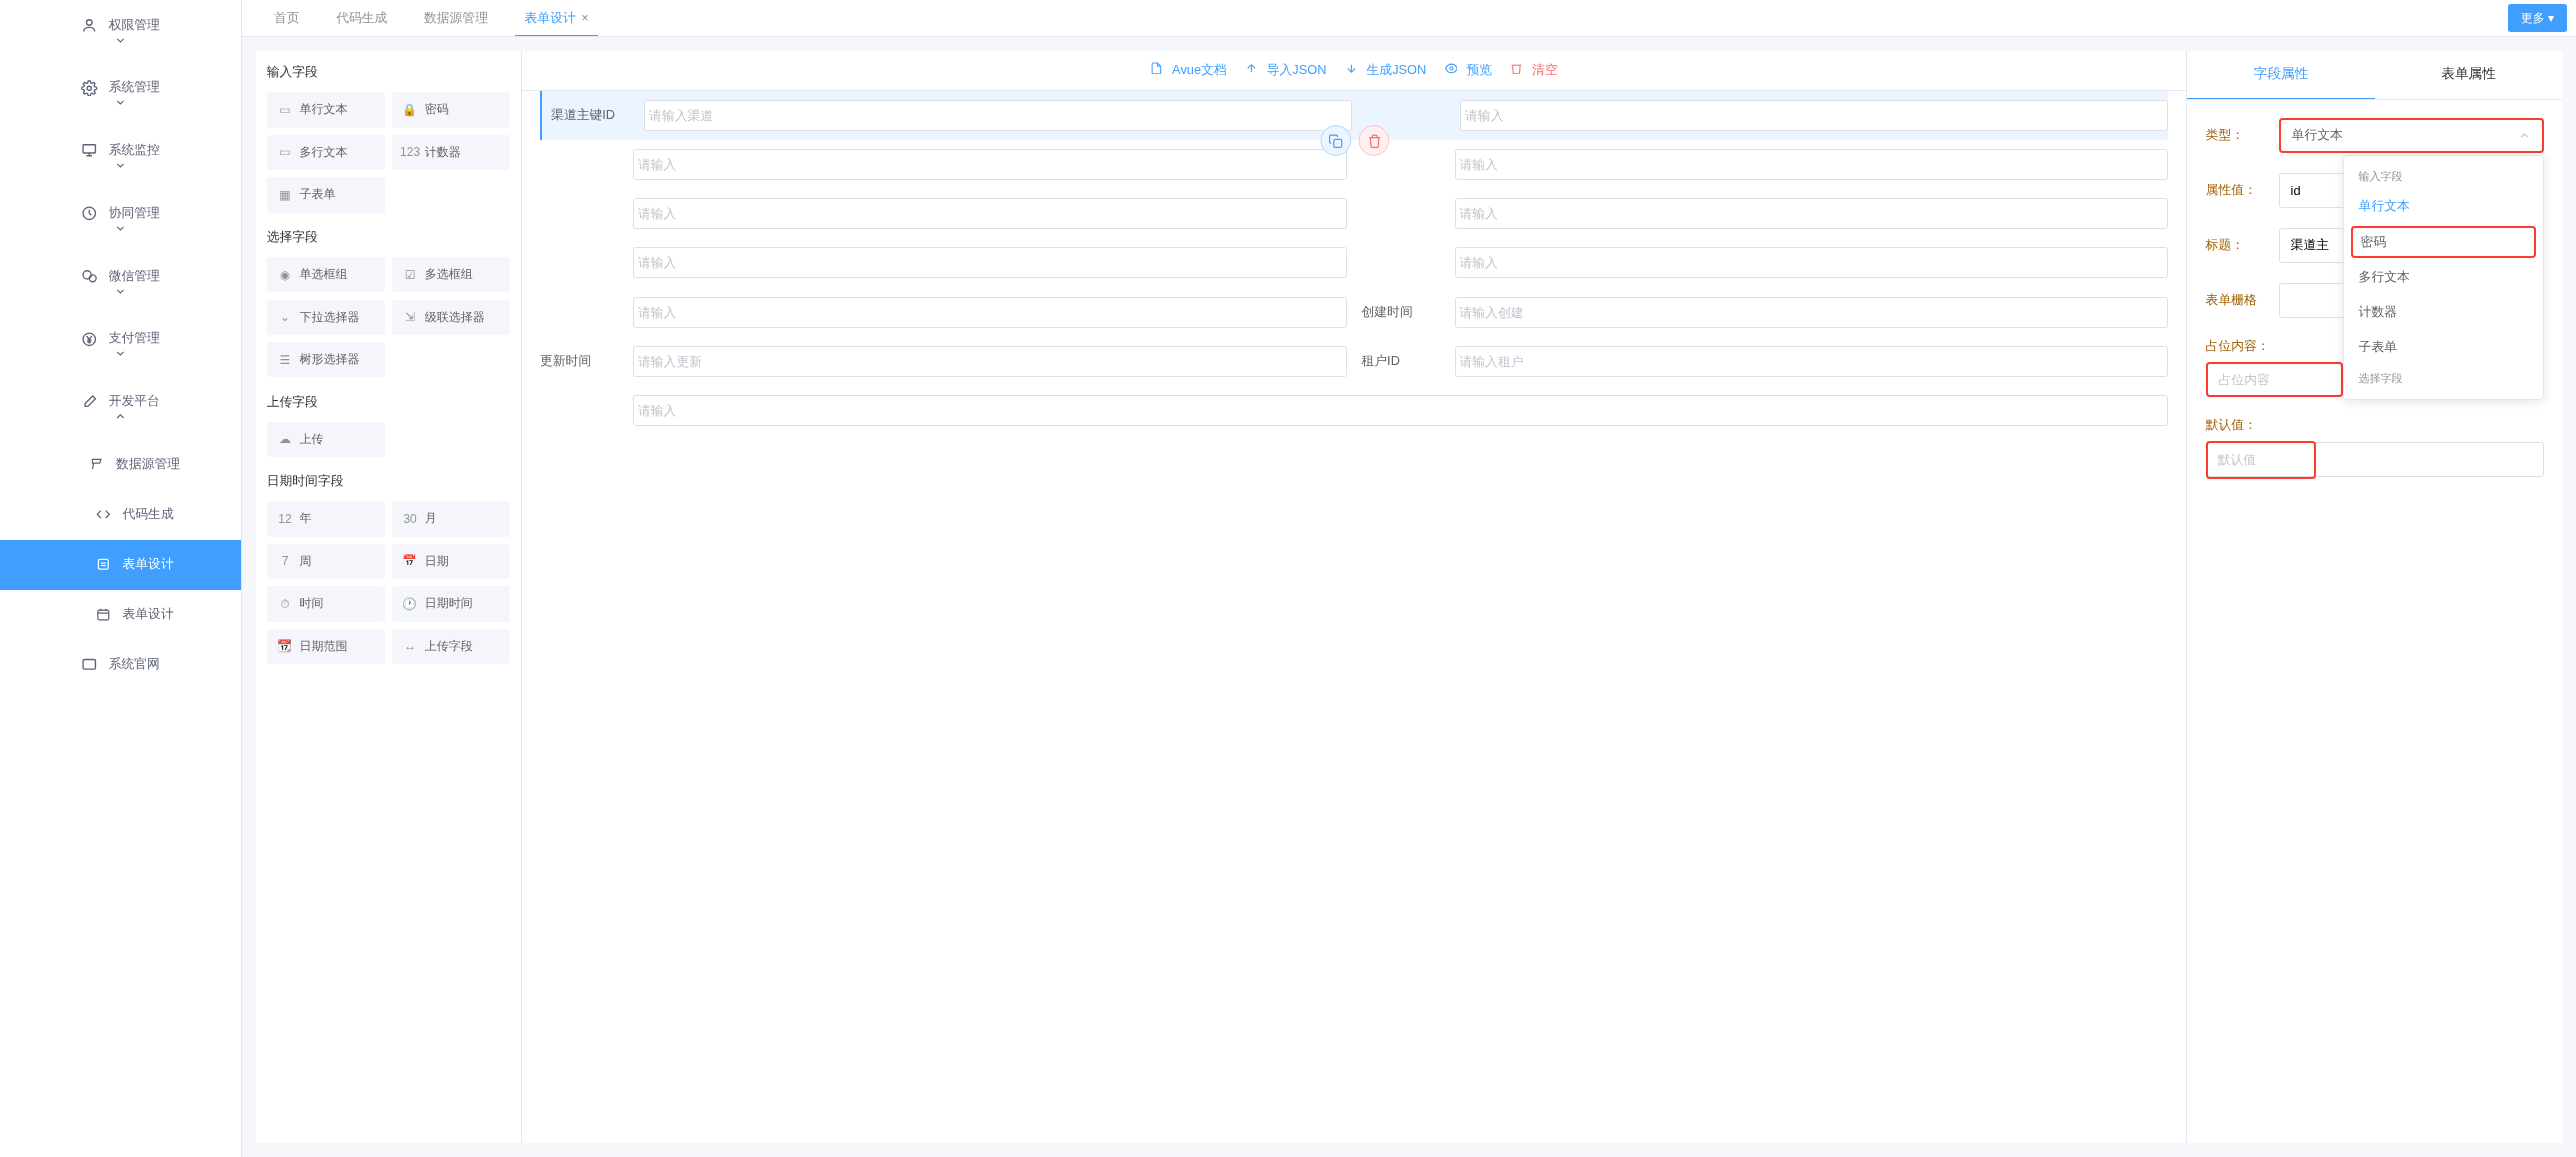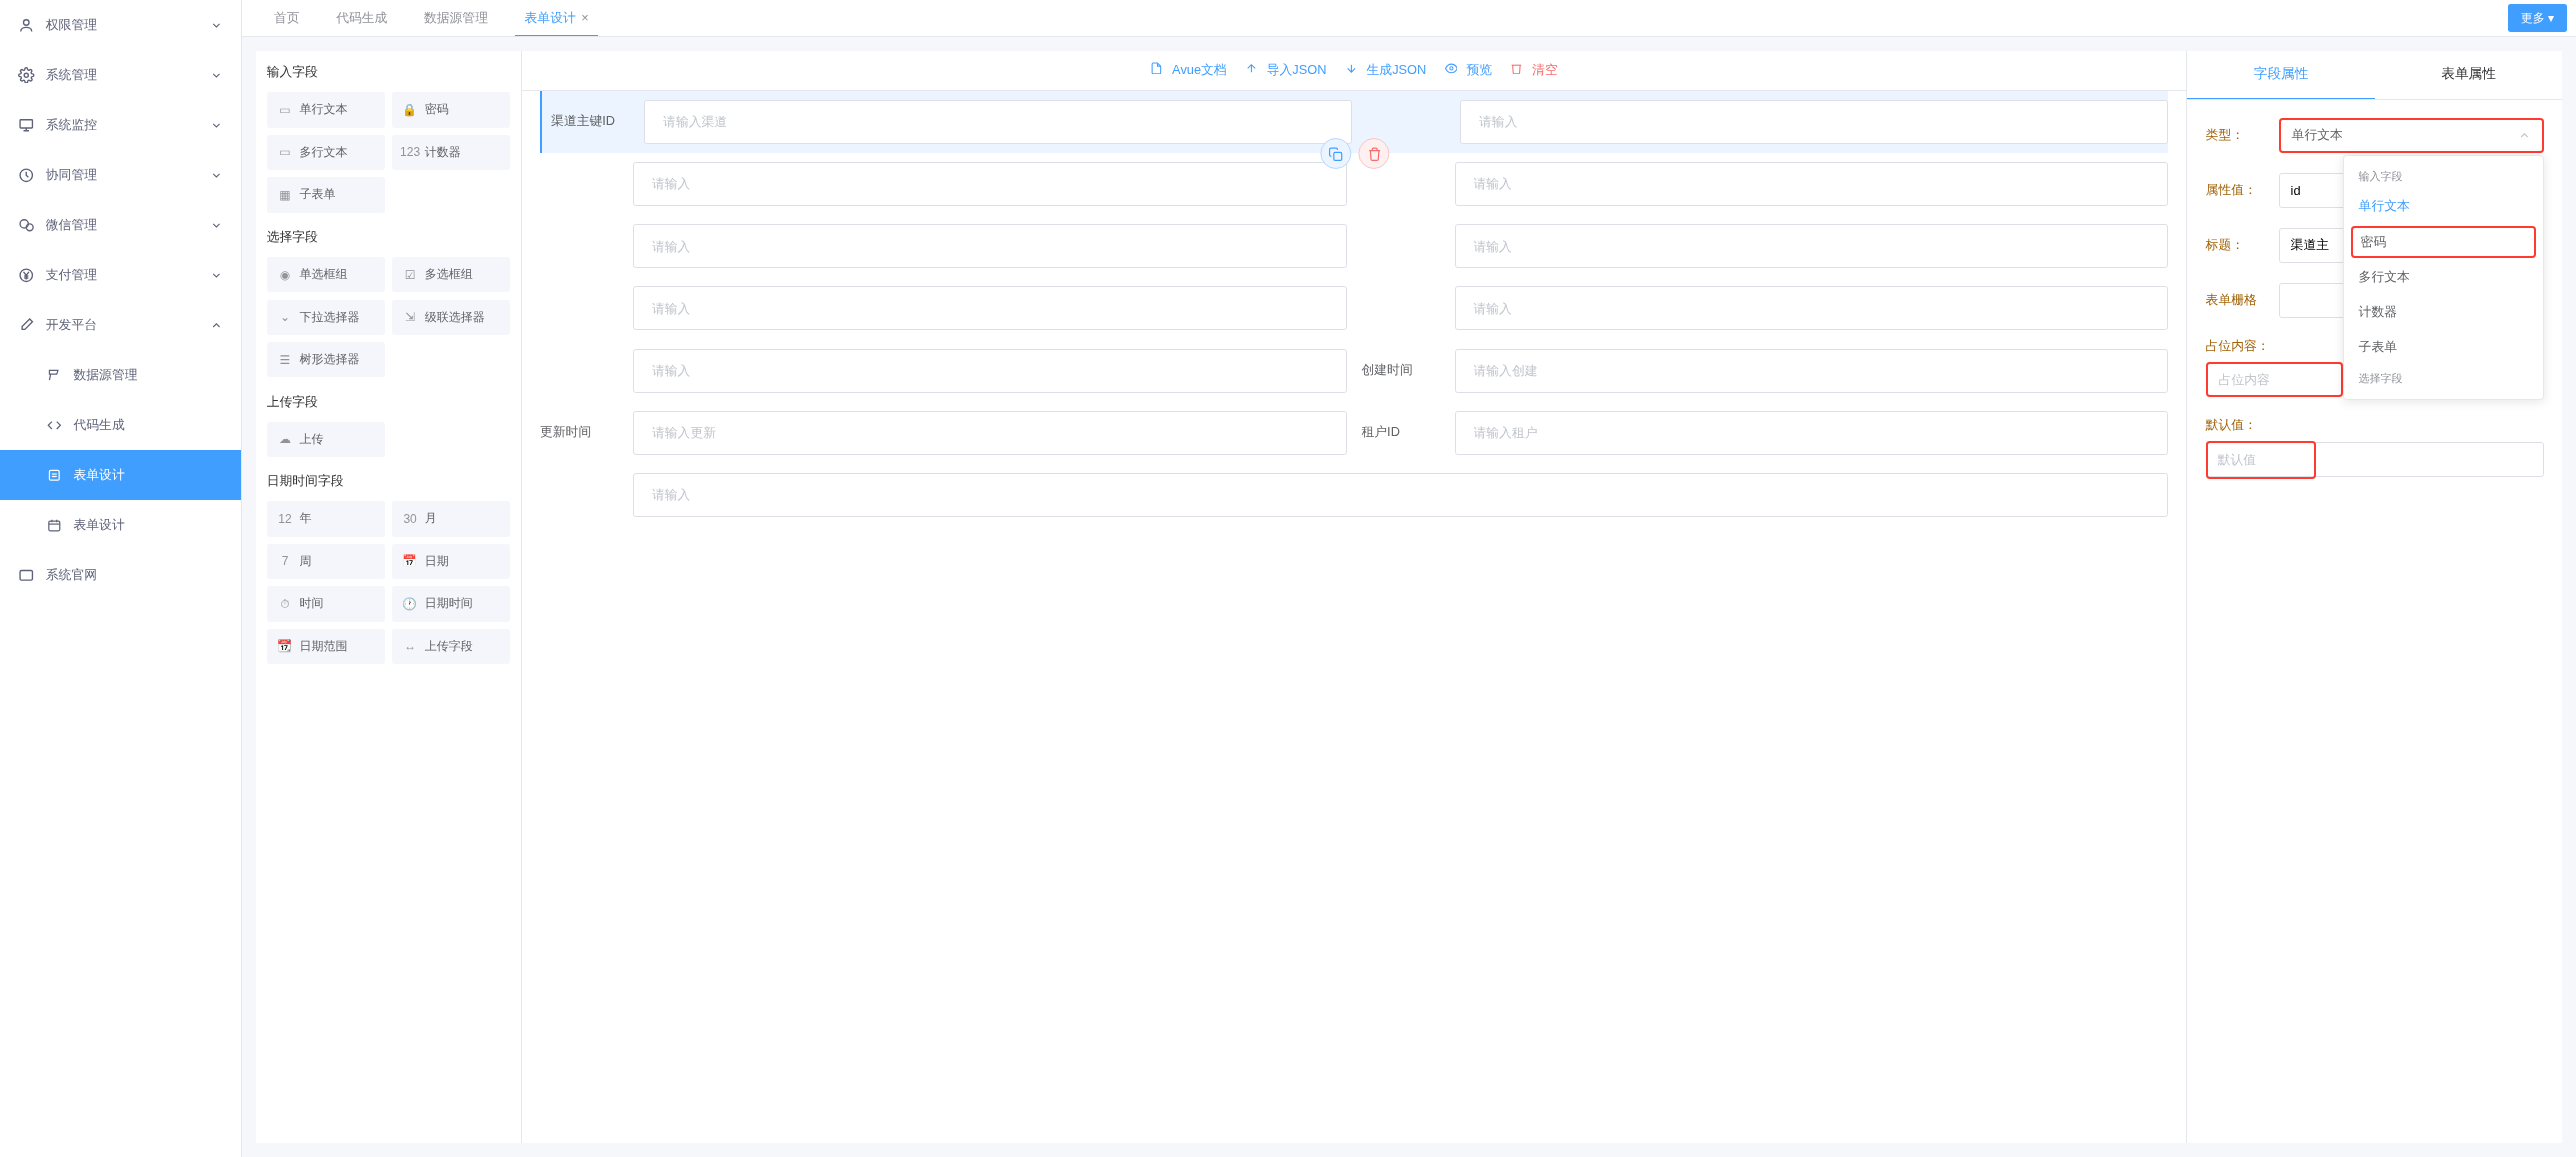--- a/index.html
+++ b/index.html
@@ -1,21 +1,21 @@
 <!DOCTYPE html>
 <html style="font-size:14.6px"><head>
 <meta charset="utf-8">
 <style>
 * { box-sizing: border-box; margin: 0; padding: 0; }
 body { font-family: -apple-system, "Helvetica Neue", Arial, sans-serif; font-size: 12.8px; color: #606266; background: #f5f7fa; overflow: hidden; }
 .app { display: flex; height: 100vh; }
 
 
 .sidebar { width: 242px; background: #fff; overflow-y: auto; border-right: 0.9px solid #e6e6e6; }
-.menu-item { display: flex; align-items: center; justify-content: space-between; padding: 16.5px 18.3px; cursor: pointer; color: #5e6278; }
+.menu-item { display: flex; align-items: center; justify-content: space-between; padding: 16.5px 18.3px; cursor: pointer; color: #5e6278; flex-direction: column; }
 .menu-item.active { background: #409eff; color: #fff; }
 .menu-item .left { display: flex; align-items: center; gap: 11px; }
 .menu-item .icon { width: 16.5px; height: 16.5px; display: inline-flex; align-items: center; justify-content: center; }
 .menu-sub .menu-item { padding-left: 46px; }
 .chevron { width: 12.8px; height: 12.8px; }
 
 
 .main { flex: 1; display: flex; flex-direction: column; background: #fff; }
 .tabs-bar { display: flex; align-items: center; height: 37px; border-bottom: 0.9px solid #e4e7ed; padding: 0 13.7px; position: relative; }
 .tab { padding: 9.1px 18.3px; cursor: pointer; color: #909399; font-size: 12.8px; position: relative; }
@@ -36,21 +36,21 @@
 
 
 .canvas-area { flex: 1; background: #fff; border-left: 0.9px solid #e4e7ed; border-right: 0.9px solid #e4e7ed; display: flex; flex-direction: column; }
 .canvas-toolbar { display: flex; justify-content: center; gap: 18.3px; padding: 11px; border-bottom: 0.9px solid #e4e7ed; }
 .tb-btn { display: inline-flex; align-items: flex-start; gap: 9px; color: #409eff; cursor: pointer; font-size: 12.8px; }
 .tb-btn.danger { color: #f56c6c; }
 .canvas-body { flex: 1; overflow-y: auto; padding: 0 18.3px 18.3px; }
 .form-row { display: flex; gap: 15px; padding: 9.1px 0; }
 .form-cell { flex: 1; display: flex; align-items: center; gap: 11px; min-width: 0; }
 .form-label { width: 82px; text-align: left; color: #606266; font-size: 12.8px; flex-shrink: 0; }
-.form-input { flex: 1; height: 44px; border: 0.9px solid #dcdfe6; border-radius: 2.7px; padding: 0 18px; font-size: 12.8px; color: #606266; }
+.form-input { flex: 1; height: 31px; border: 0.9px solid #dcdfe6; border-radius: 2.7px; padding: 0 4px; font-size: 12.8px; color: #606266; }
 .form-input::placeholder { color: #c0c4cc; }
 .form-row.selected { background: #ecf5ff; border-left: 2.7px solid #409eff; position: relative; padding-left: 9.1px; }
 .row-actions { position: absolute; bottom: -16.5px; left: 50%; transform: translateX(-50%); display: flex; gap: 7.3px; }
 .row-action { width: 31px; height: 31px; border-radius: 50%; background: #fff; display: flex; align-items: center; justify-content: center; cursor: pointer; border: 0.9px solid #e4e7ed; }
 .row-action.copy { color: #409eff; border-color: #b3d8ff; background: #ecf5ff; }
 .row-action.del { color: #f56c6c; border-color: #fbc4c4; background: #fef0f0; }
 
 
 .props { width: 375px; background: #fff; display: flex; flex-direction: column; }
 .props-tabs { display: flex; border-bottom: 0.9px solid #e4e7ed; }

